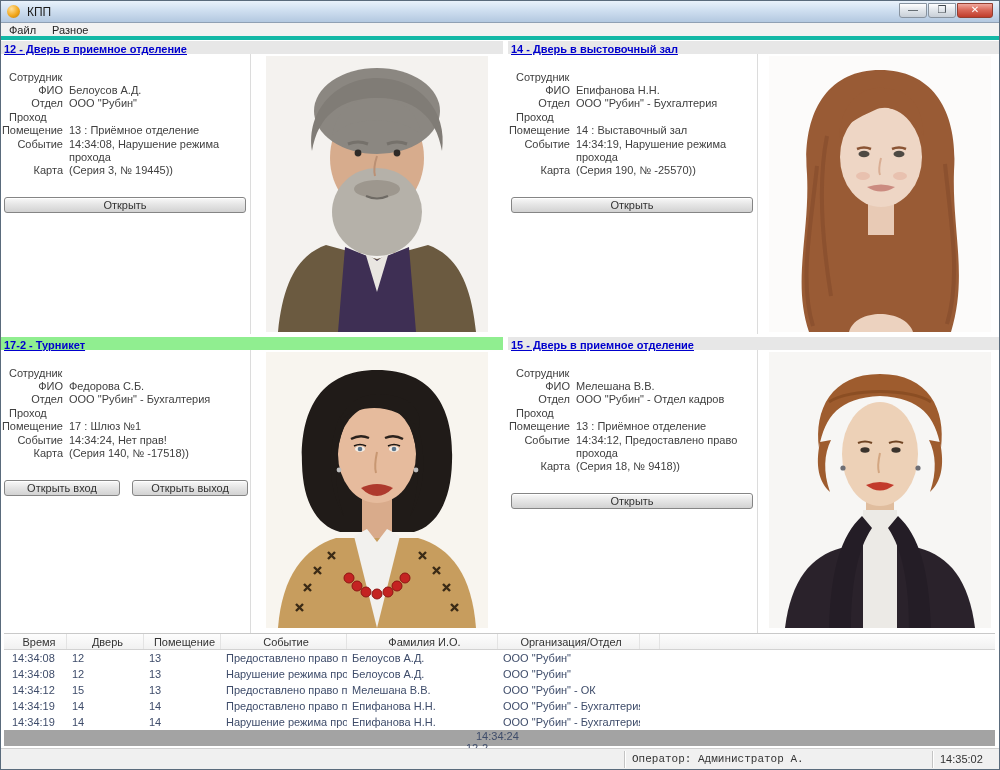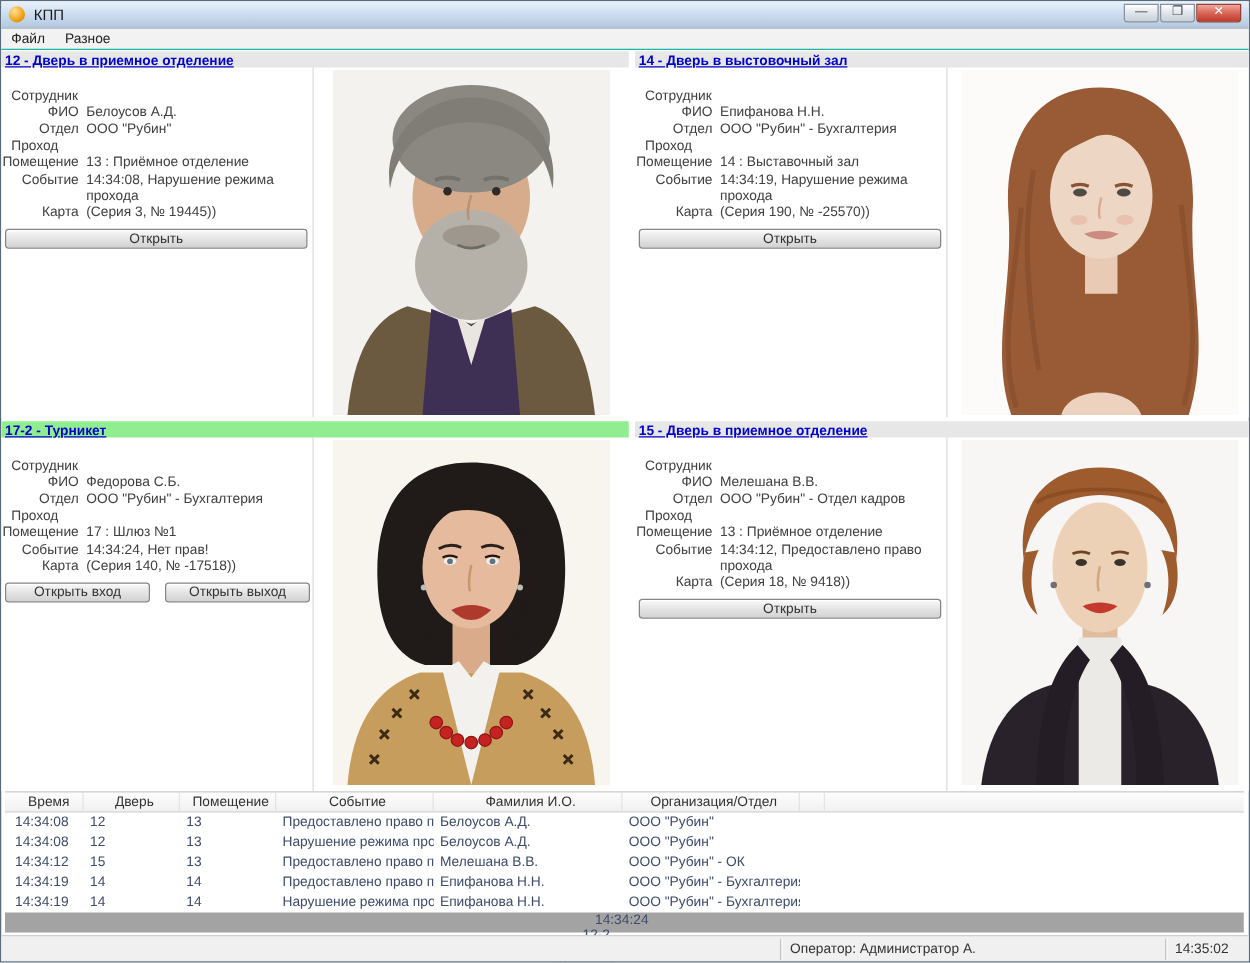--- a/index.html
+++ b/index.html
@@ -13,38 +13,38 @@
     background:radial-gradient(circle at 35% 30%, #ffe09a, #f2a71b 55%, #b87708); margin:0 7px 0 6px; }
   .title-text { font-size:12px; color:#1a1a1a; }
   .win-controls { margin-left:auto; display:flex; gap:1px; padding-right:6px; height:100%; padding-top:2px; }
   .win-btn { width:28px; height:15px; border:1px solid #88939f; border-radius:0 0 3px 3px;
     background:linear-gradient(#ffffff,#e2e7ec 45%,#c8cfd7); font-size:10px; line-height:12px;
     text-align:center; color:#40484f; cursor:default; }
   .win-btn.close { width:36px; background:linear-gradient(#f0a79d,#da6a5b 45%,#bf3c2b);
     border-color:#933f31; color:#fff; font-weight:bold; }
 
   
-  .menubar { height:17px; background:#f2f2f2; border-bottom:1px solid #14b8a6; display:flex; align-items:center; }
+  .menubar { height:17px; background:#f2f2f2; border-bottom:4px solid #14b8a6; display:flex; align-items:center; }
   .menu-item { font-size:11px; color:#222; padding:1px 8px; }
 
   
   .panel { position:absolute; background:#fff; }
   .panel-header { height:13px; background:#e7e7e7; line-height:13px; }
   .panel-header.green { background:#90ee90; }
   .panel-header span { font-size:11px; font-weight:bold; text-decoration:underline; color:#0000cd; padding-left:3px; }
   .panel-body { display:flex; height:calc(100% - 13px); }
   .info { width:249px; padding-top:16px; font-size:11px; color:#404040; }
   .sec { padding-left:8px; line-height:14px; }
   .row { display:flex; line-height:13.2px; }
   .lbl { width:62px; text-align:right; flex:none; }
   .val { margin-left:6px; flex:1; padding-right:4px; }
   .vline { width:1px; background:#dcdcdc; flex:none; }
   .photo-area { flex:1; display:flex; justify-content:center; align-items:flex-start; padding-top:2px; }
   .photo { width:222px; height:276px; }
-  .btnrow { margin-top:6px; padding-left:3px; display:flex; gap:12px; }
+  .btnrow { margin-top:20px; padding-left:3px; display:flex; gap:12px; }
   .btn { height:16px; font-size:11px; color:#333; border:1px solid #858585; border-radius:3px;
     background:linear-gradient(#f9f9f9,#e6e6e6 45%,#d2d2d2); box-shadow:inset 0 1px 0 #fff;
     font-family:inherit; cursor:default; }
   .btn.wide { width:242px; }
   .btn.half { width:116px; }
 
   
   .eventtable { position:absolute; top:632px; left:3px; width:991px; }
   .thead { display:flex; height:17px; background:linear-gradient(#fdfdfd,#f1f1f1);
     border-top:1px solid #c9c9c9; border-bottom:1px solid #d2d2d2; font-size:11px; color:#333; }
@@ -57,21 +57,21 @@
   .c2 { width:77px; padding-left:5px; } .c3 { width:126px; padding-left:5px; }
   .c4 { width:151px; padding-left:5px; } .c5 { width:142px; padding-left:5px; }
   .c6 { width:20px; }
 
   
   .statusbar { position:absolute; top:747px; left:0; width:998px; height:21px; background:#f0f0f0;
     border-top:1px solid #cfcfcf; display:flex; align-items:center; font-size:11px; color:#333; }
   .seg-fill { flex:1; height:100%; }
   .seg { border-left:1px solid #c4c4c4; box-shadow:inset 1px 0 0 #fff; height:17px; line-height:17px;
     padding-left:7px; white-space:nowrap; overflow:hidden; }
-  .seg.op { width:232px; } .seg.date { width:76px;margin-top:48px; } .seg.time { width:67px; }
+  .seg.op { width:232px;font-family:Liberation Mono, monospace; } .seg.date { width:76px;margin-top:48px; } .seg.time { width:67px; }
 </style>
 </head>
 <body>
 
 <div class="window">
 
   <div class="titlebar">
     <div class="app-icon"></div>
     <div class="title-text">КПП</div>
     <div class="win-controls">

